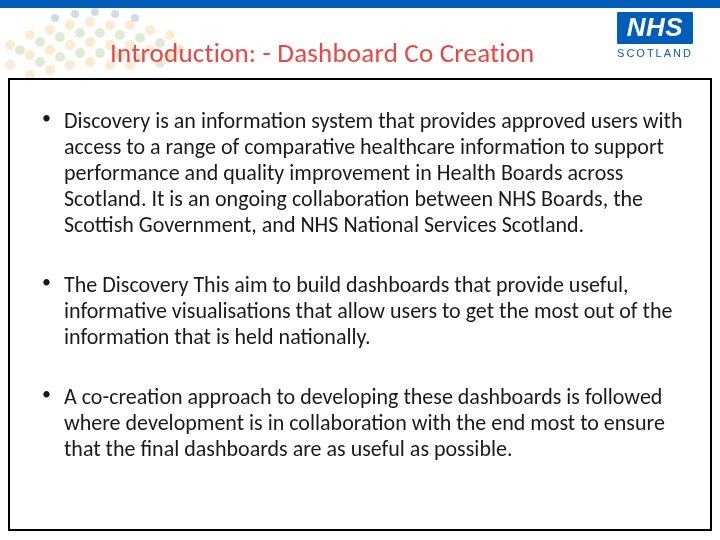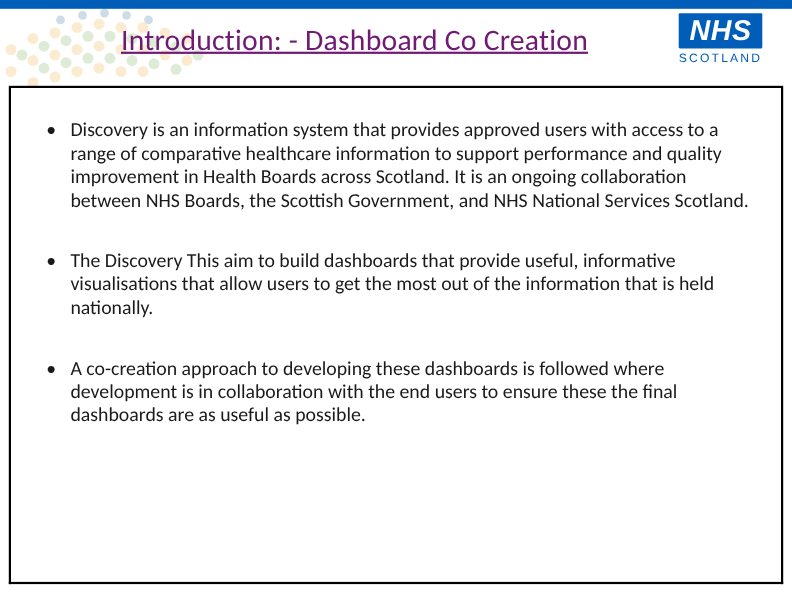--- a/index.html
+++ b/index.html
@@ -29,26 +29,25 @@
   }
   .header {
     position: absolute;
     top: 16px;
     left: 0;
     width: 100%;
     height: 60px;
   }
   .title {
     position: absolute;
-    top: 4px;
+    top: 20px;
     left: 110px;
     font-size: 27px;
-    color: #701a75;
+    color: #ef4444;
     letter-spacing: 0.2px;
-    text-decoration: underline;
   }
   .logo {
     position: absolute;
     top: -4px;
     right: 20px;
     width: 90px;
     text-align: center;
   }
   .logo-box {
     display: inline-block;
@@ -91,21 +90,21 @@
     box-sizing: border-box;
   }
   ul.bullets {
     list-style: none;
     margin: 0;
     padding: 0;
   }
   ul.bullets > li {
     position: relative;
     padding-left: 32px;
-    font-size: 18px;
+    font-size: 22px;
     line-height: 1.18;
     color: #1a1a1a;
     margin-bottom: 34px;
   }
   ul.bullets > li:last-child {
     margin-bottom: 0;
   }
   ul.bullets > li::before {
     content: "•";
     position: absolute;
@@ -181,15 +180,15 @@
     <span class="logo-sub">SCOTLAND</span>
   </div>
 </div>
 
 <div class="rule"></div>
 
 <div class="content">
   <ul class="bullets">
     <li>Discovery is an information system that provides approved users with access to a range of comparative healthcare information to support performance and quality improvement in Health Boards across Scotland. It is an ongoing collaboration between NHS Boards, the Scottish Government, and NHS National Services Scotland.</li>
     <li>The Discovery This aim to build dashboards that provide useful, informative visualisations that allow users to get the most out of the information that is held nationally.</li>
-    <li>A co-creation approach to developing these dashboards is followed where development is in collaboration with the end users to ensure these the final dashboards are as useful as possible.</li>
+    <li>A co-creation approach to developing these dashboards is followed where development is in collaboration with the end most to ensure that the final dashboards are as useful as possible.</li>
   </ul>
 </div>
 
 </body></html>

